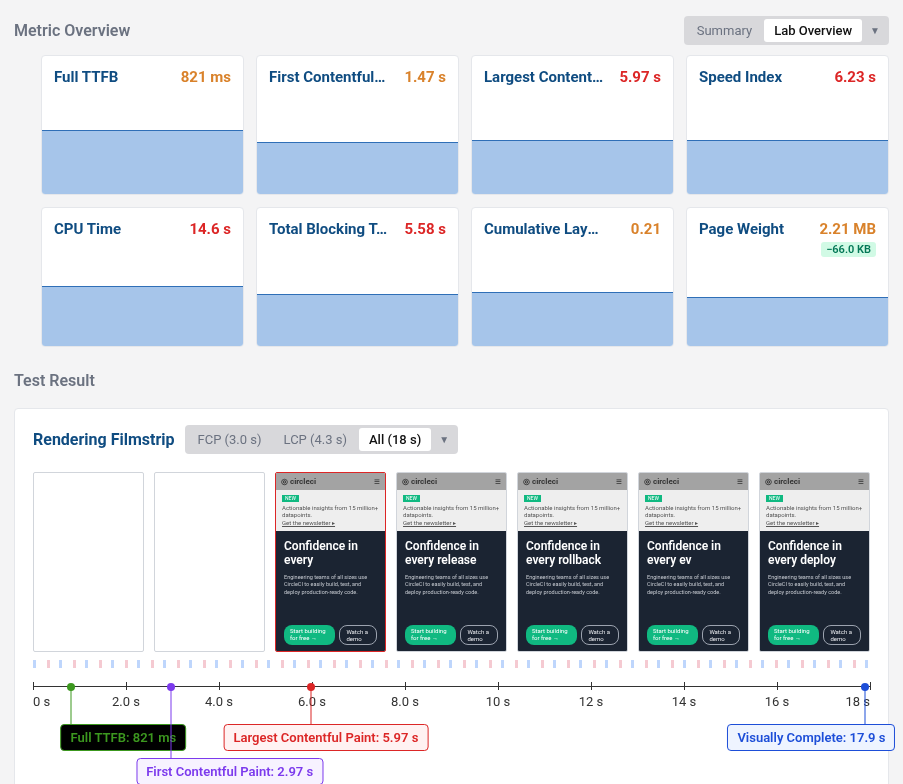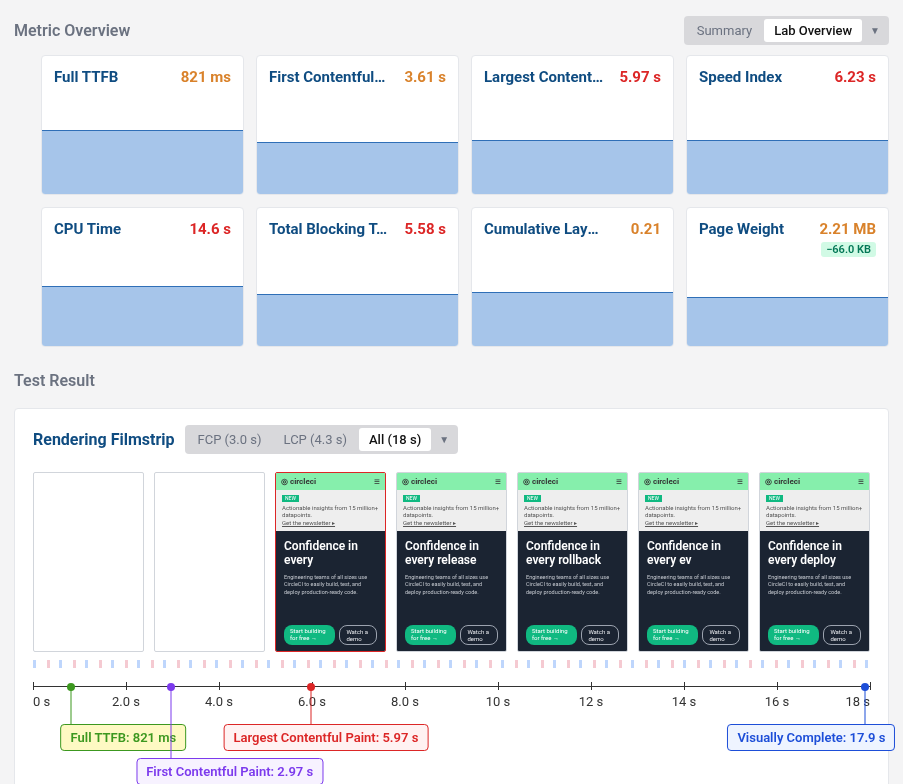--- a/index.html
+++ b/index.html
@@ -143,21 +143,21 @@
     background:#e9e9eb;
     border-radius:2px;
     overflow:hidden;
     display:flex;
     flex-direction:column;
     font-size:8px;
   }
   .frame.blank { background:#fff;}
   .frame.lcp { border:1px solid #dc2626; }
   .f-wm {
-    background:#86efac;
+    background:#a3a3a3;
     display:flex;
     justify-content:space-between;
     align-items:center;
     padding:3px 5px;
     font-size:8px;
     color:#333;
     font-weight:700;
   }
   .f-wm .ham { font-size:10px;}
   .f-banner {
@@ -250,21 +250,21 @@
   .mark-lab {
     position:absolute;
     font-size:13px;
     font-weight:600;
     padding:5px 9px;
     border-radius:4px;
     white-space:nowrap;
     transform:translateX(-50%);
   }
   .mk-green .mark-dot{background:#3c981f;} .mk-green .mark-line{background:#3c981f;}
-  .mk-green .mark-lab{color:#3c981f;border:1px solid #3c981f;background:#fef9c3;}
+  .mk-green .mark-lab{color:#3c981f;border:1px solid #3c981f;background:#000000;}
   .mk-purple .mark-dot{background:#7c3aed;} .mk-purple .mark-line{background:#7c3aed;}
   .mk-purple .mark-lab{color:#7c3aed;border:1px solid #7c3aed;background:#f7f2ff;}
   .mk-red .mark-dot{background:#dc2626;} .mk-red .mark-line{background:#dc2626;}
   .mk-red .mark-lab{color:#dc2626;border:1px solid #dc2626;background:#fff2f2;}
   .mk-blue .mark-dot{background:#1d4ed8;} .mk-blue .mark-line{background:#1d4ed8;}
   .mk-blue .mark-lab{color:#1d4ed8;border:1px solid #1d4ed8;background:#eef4ff;}
 </style>
 </head>
 <body>
 
@@ -286,21 +286,21 @@
         </div>
       </div>
       <div class="spark">
         <div class="spark-fill" style="height:64%"></div>
       </div>
     </div>
     <div class="card">
       <div class="card-top">
         <div class="metric-name">First Contentful …</div>
         <div style="text-align:right">
-          <div class="metric-val val-orange">3.61 s</div>
+          <div class="metric-val val-orange">1.47 s</div>
         </div>
       </div>
       <div class="spark">
         <div class="spark-fill" style="height:52%"></div>
       </div>
     </div>
     <div class="card">
       <div class="card-top">
         <div class="metric-name">Largest Content…</div>
         <div style="text-align:right">

